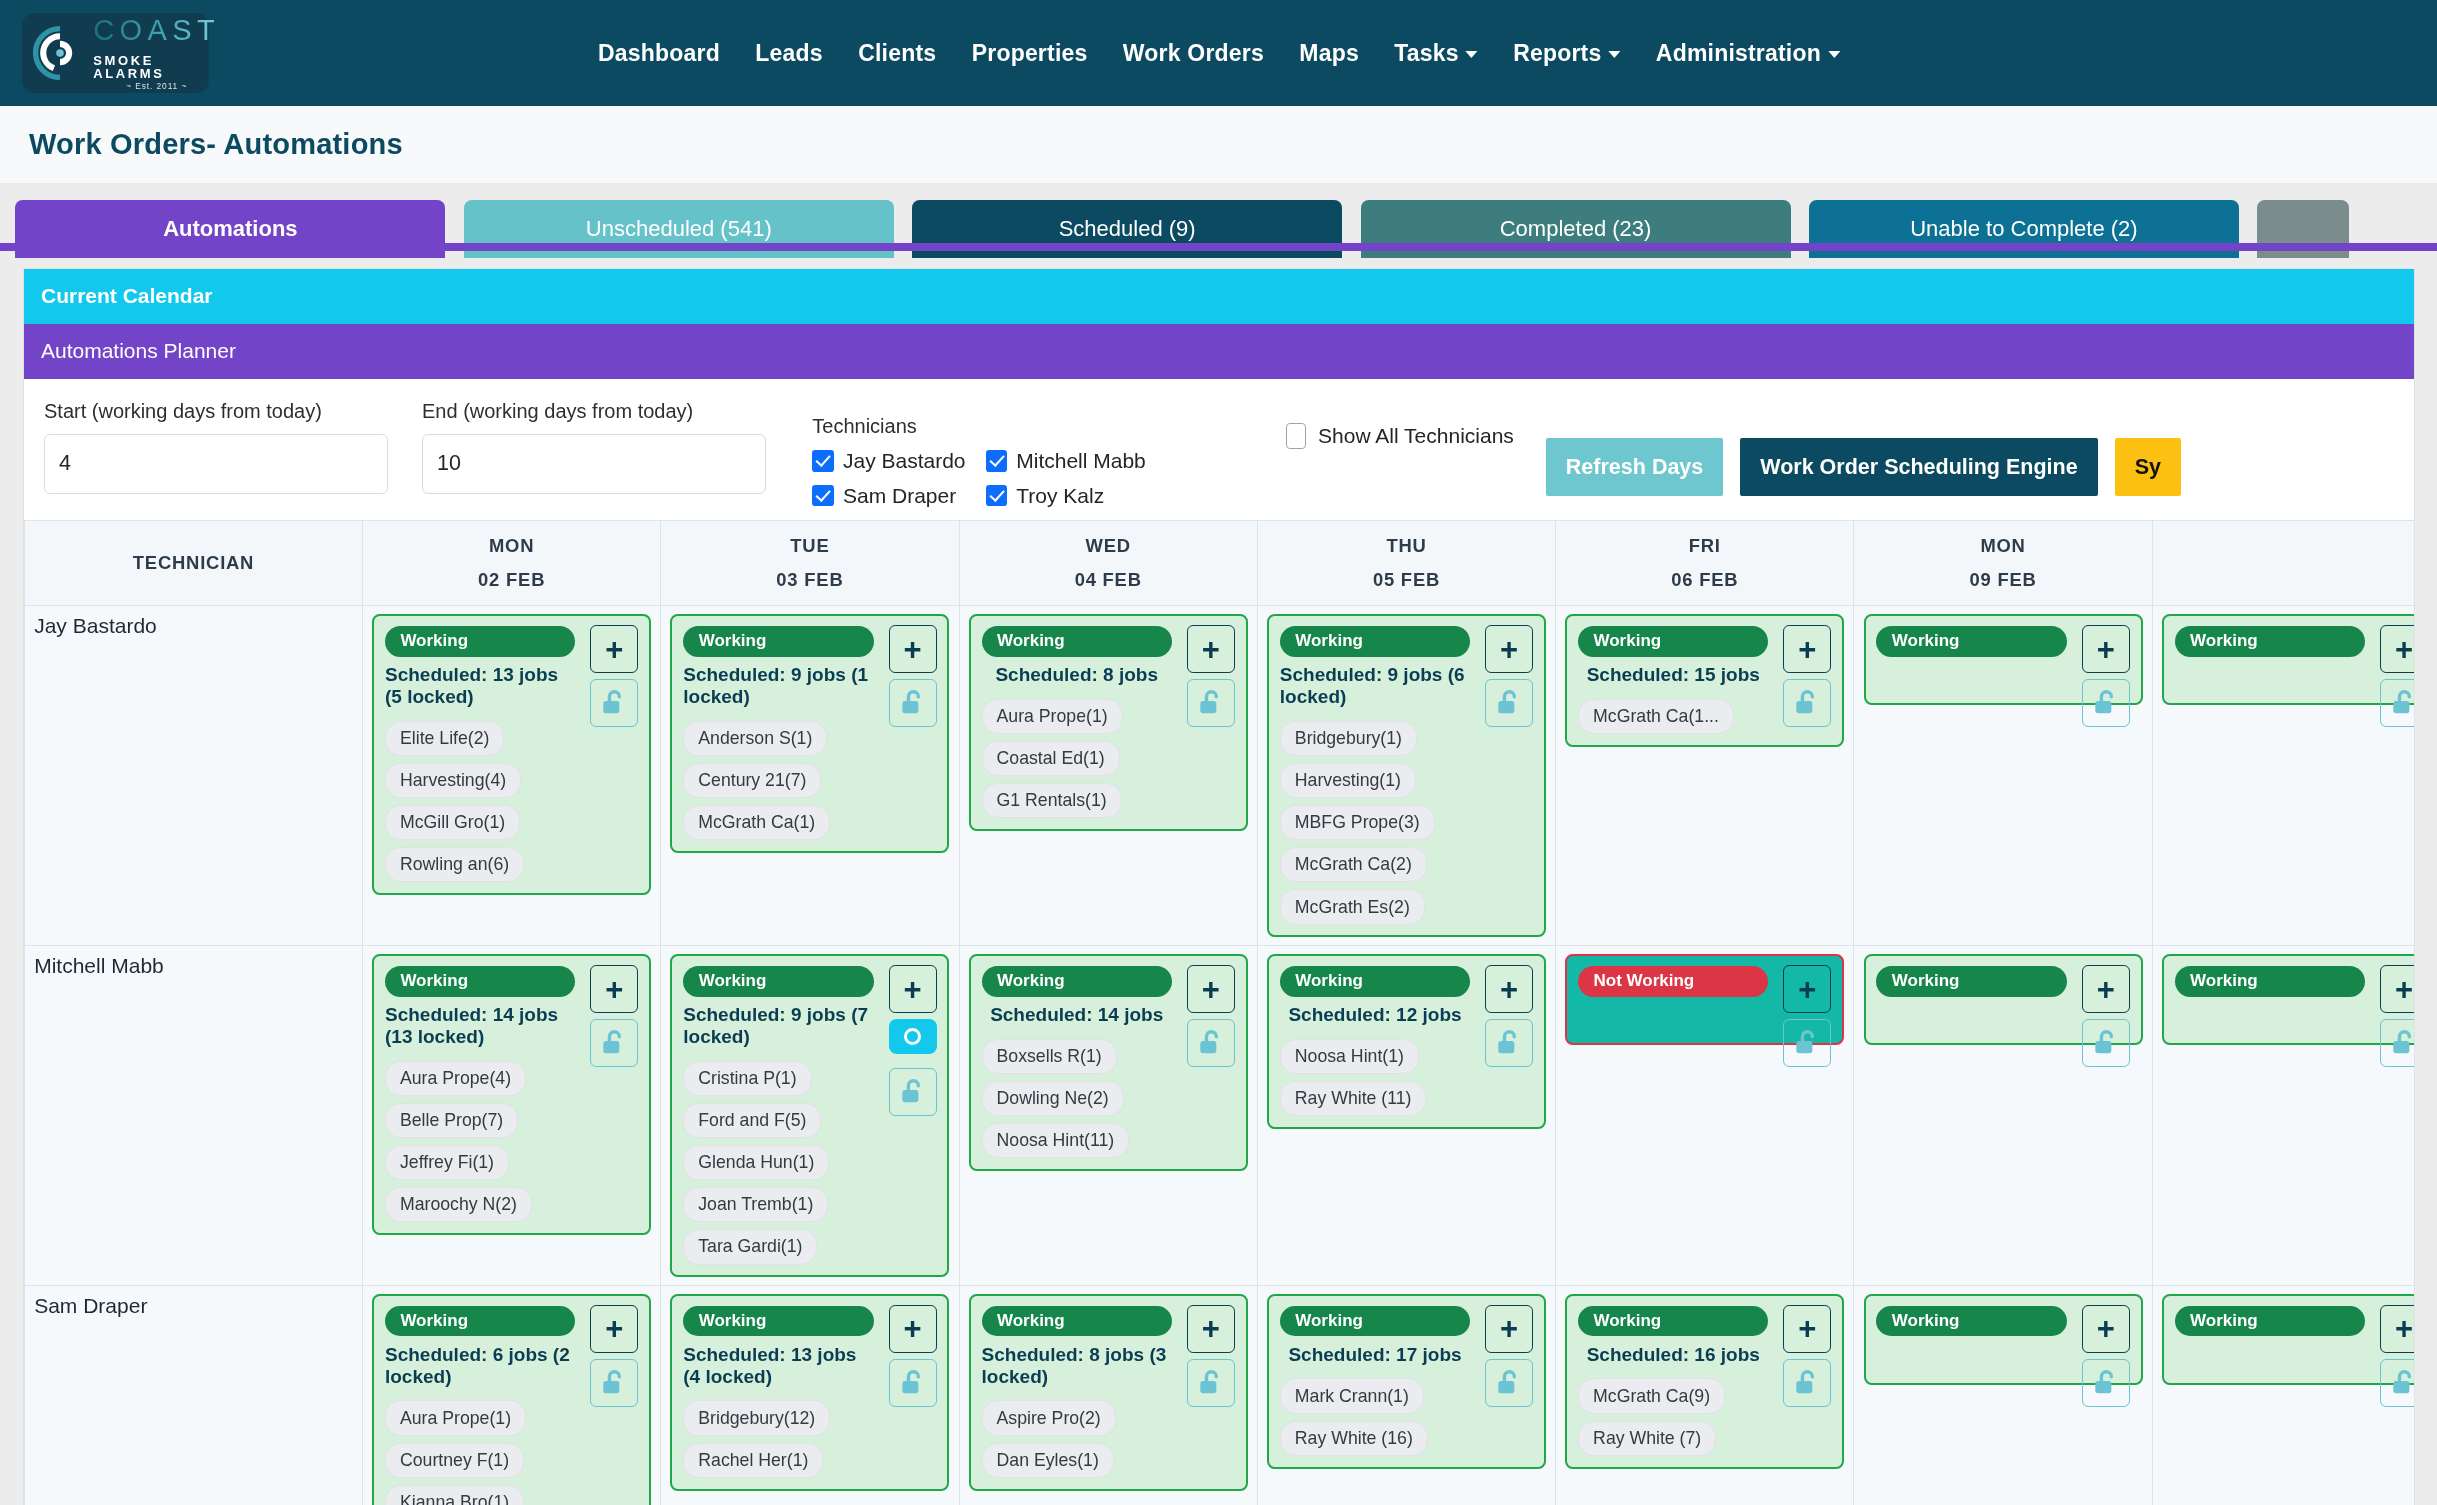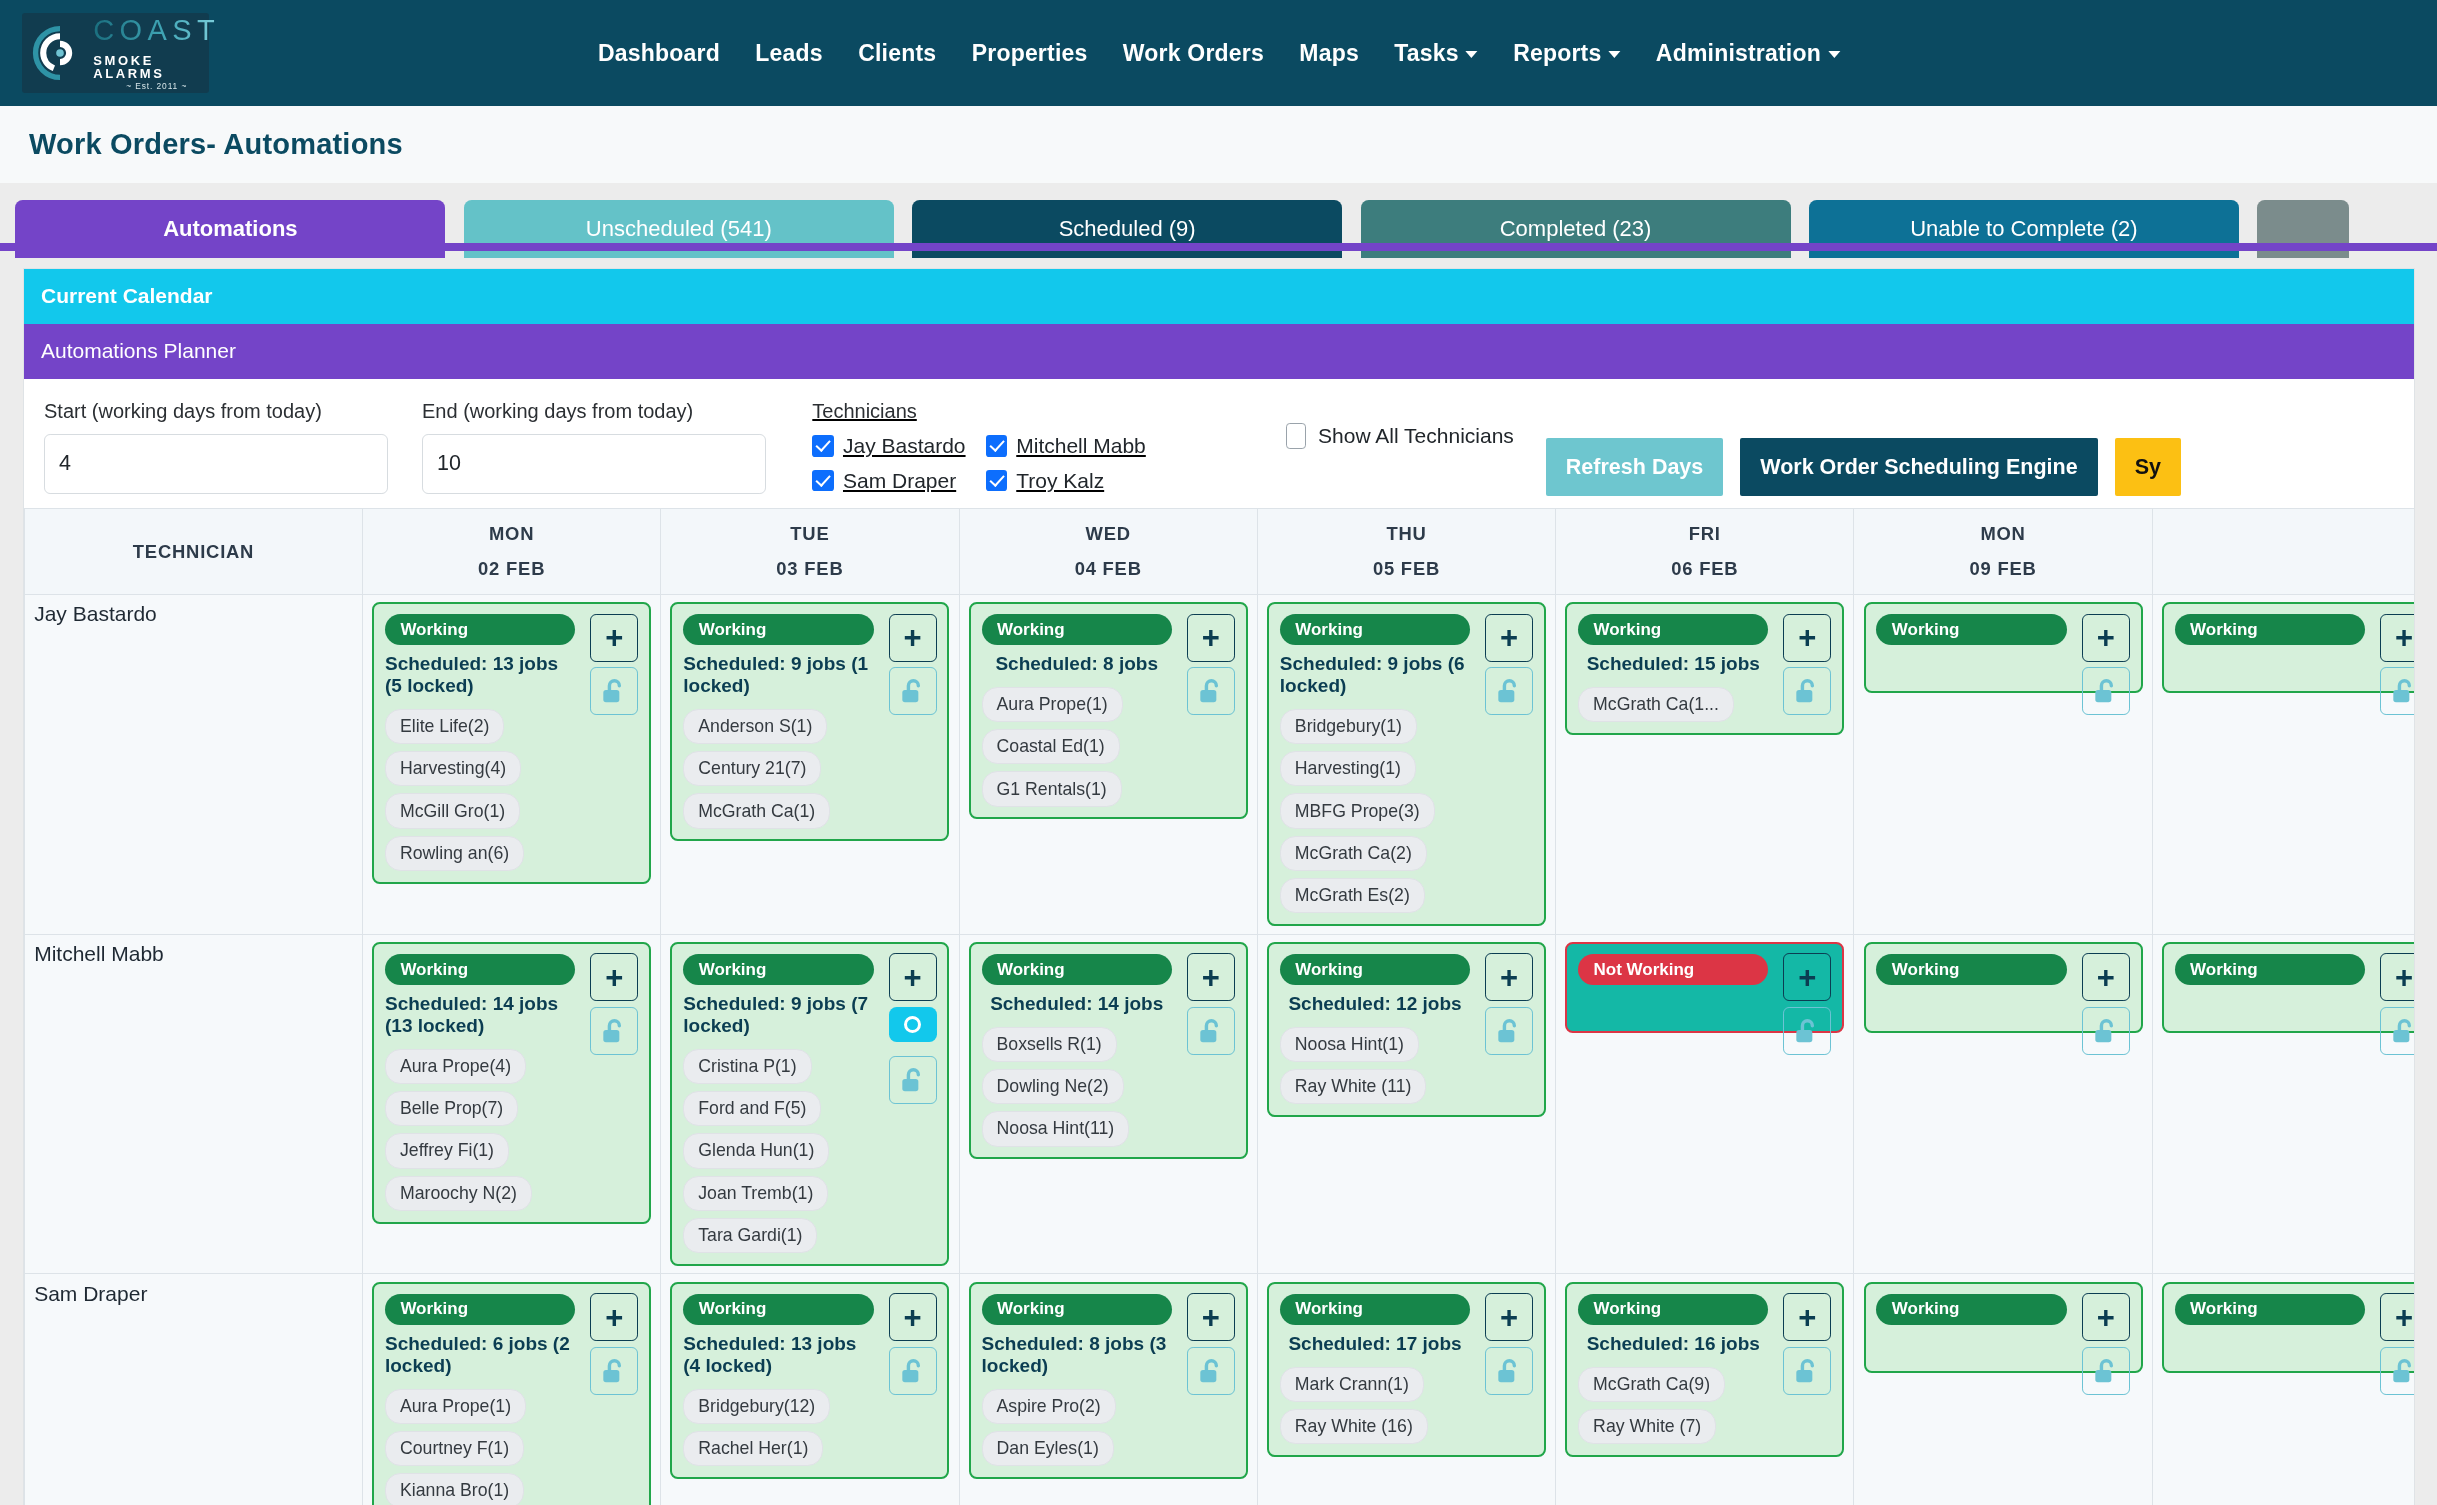--- a/index.html
+++ b/index.html
@@ -11,21 +11,21 @@
     -webkit-font-smoothing:antialiased;
   }
 
   
   .navbar{
     height:106px; background:#0b4a61; display:flex; align-items:center;
     position:relative;
   }
   .logo-box{
     margin-left:21.5px; width:187px; height:80px; background:#113c4f;
-    border-radius:3px; display:flex; align-items:center; padding-left:9.2px;
+    border-radius:13px; display:flex; align-items:center; padding-left:9.2px;
     position:relative;
   }
   .logo-mark{ width:58px; height:58px; position:relative; flex:0 0 auto; }
   .logo-text{ margin-left:4.6px; line-height:1; }
   .logo-coast{
     font-size:29px; letter-spacing:5.4px; font-weight:400;
     background:linear-gradient(90deg,#1a6e7e 0%, #3fa5b5 55%, #7fd0dd 100%);
     -webkit-background-clip:text; background-clip:text; color:transparent;
   }
   .logo-sub{ font-size:13px; letter-spacing:2.6px; color:#fff; font-weight:700; margin-top:9px;}
@@ -65,21 +65,21 @@
 
   
   .controls{ display:flex; align-items:flex-start; padding:21.5px 20px 12.3px 20px; }
   .field{ margin-right:34px; }
   .field label{ display:block; font-size:20px; color:#2b2f33; margin-bottom:10.8px; white-space:nowrap;}
   .field input{
     width:344px; height:60px; border:0.8px solid #d7dce0; border-radius:6.1px;
     font-size:21.5px; padding:0 14px; color:#21262b; background:#fff;
     font-family:"Liberation Sans", sans-serif;
   }
-  .tech-block{ margin-left:12.3px; margin-top:0;text-decoration:underline; }
+  .tech-block{ margin-left:12.3px; margin-top:15px; }
   .tech-title{ font-size:20px; color:#2b2f33; margin-bottom:10.8px;}
   .tech-grid{ display:grid; grid-template-columns:max-content max-content; column-gap:20px; row-gap:10.8px;}
   .chk-row{ display:flex; align-items:center; font-size:21px; color:#21262b; white-space:nowrap;}
   .chk{
     width:21.5px; height:21.5px; border-radius:3.1px; background:#0d6efd; margin-right:9.2px;
     position:relative; flex:0 0 auto; cursor:pointer;
   }
   .chk:after{
     content:""; position:absolute; left:7px; top:2.3px; width:6.1px; height:12.3px;
     border:solid #fff; border-width:0 2.7px 2.7px 0; transform:rotate(42deg);

